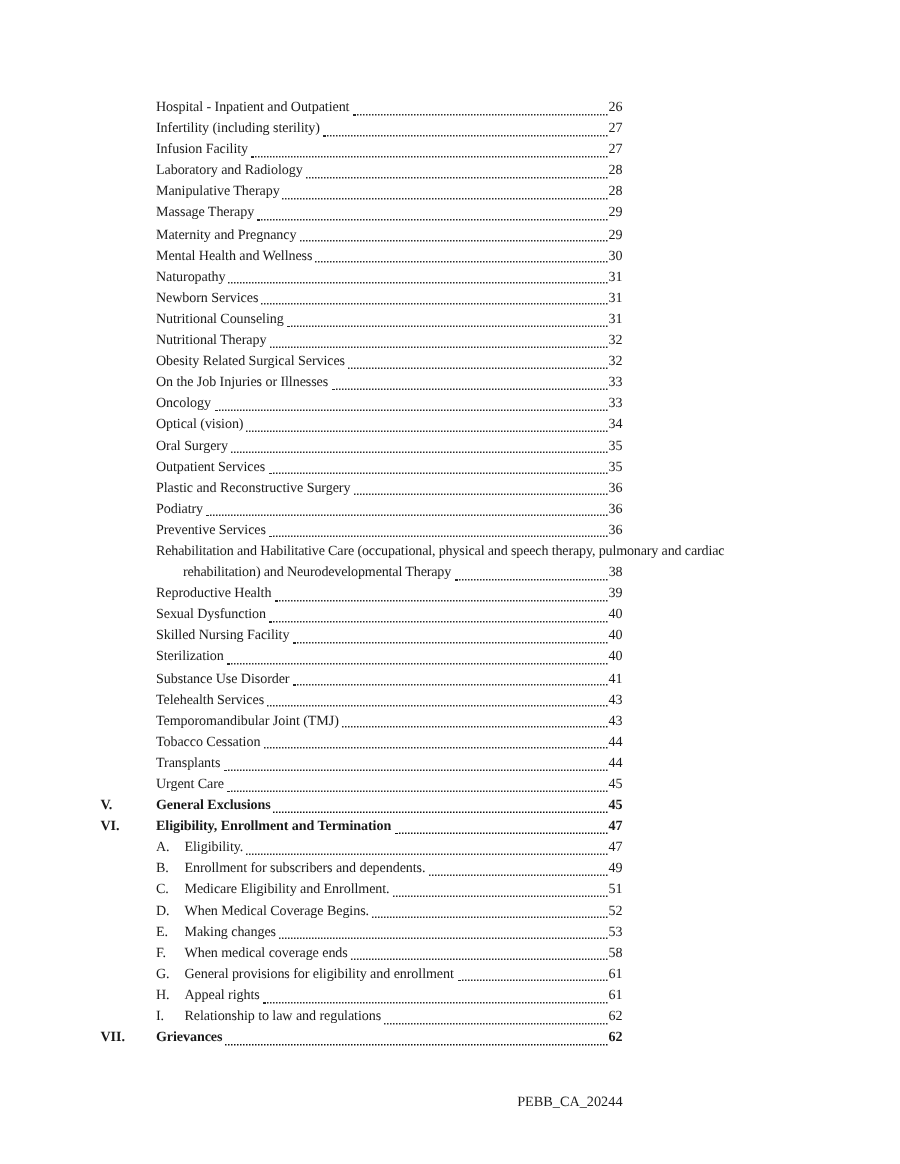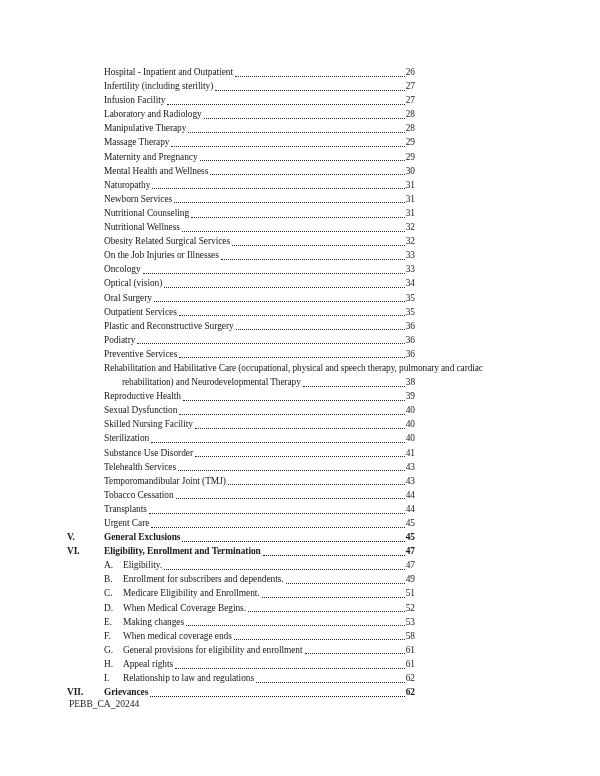--- a/index.html
+++ b/index.html
@@ -75,25 +75,25 @@
   }
   .wrap-row .line2 {
     display: flex;
     align-items: baseline;
     height: 14.1px;
     padding-left: 18px;
     justify-content: center;
   }
   .footer {
     position: absolute;
-    top: 698px;
+    top: 729px;
     left: 69px;
     right: 69px;
     display: flex;
-    justify-content: flex-start;
+    justify-content: flex-end;
     font-size: 9.5px;
     line-height: 12px;
   }
 </style>
 </head>
 <body>
 
 <div class="doc-page">
   <div class="toc" id="toc">
       <div class="row">
@@ -145,21 +145,21 @@
         <span class="lbl">Newborn Services</span>
         <span class="dots"></span>
         <span class="pg">31</span>
       </div>
       <div class="row">
         <span class="lbl">Nutritional Counseling</span>
         <span class="dots"></span>
         <span class="pg">31</span>
       </div>
       <div class="row">
-        <span class="lbl">Nutritional Wellness</span>
+        <span class="lbl">Nutritional Therapy</span>
         <span class="dots"></span>
         <span class="pg">32</span>
       </div>
       <div class="row">
         <span class="lbl">Obesity Related Surgical Services</span>
         <span class="dots"></span>
         <span class="pg">32</span>
       </div>
       <div class="row">
         <span class="lbl">On the Job Injuries or Illnesses</span>

